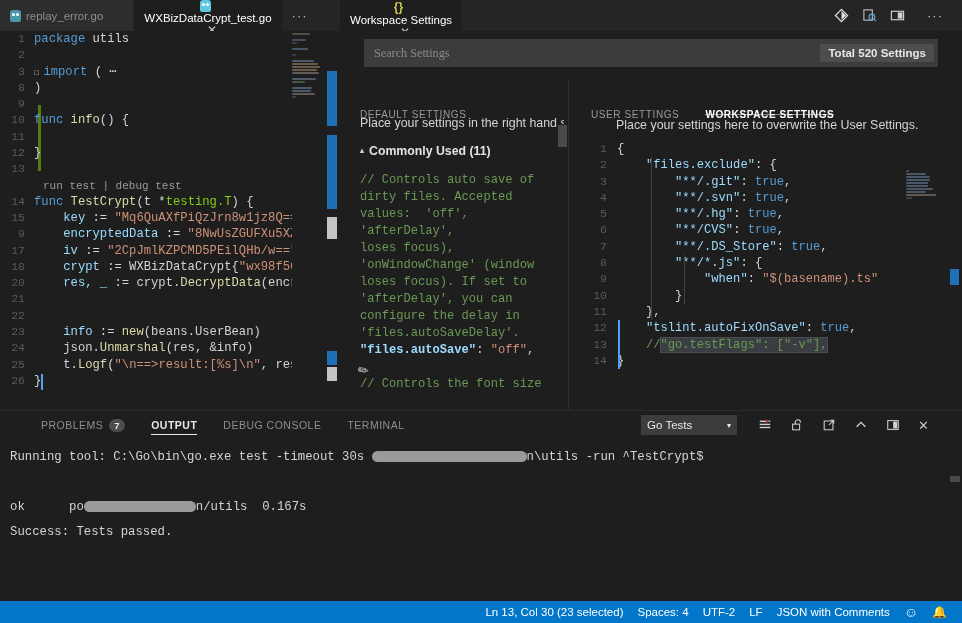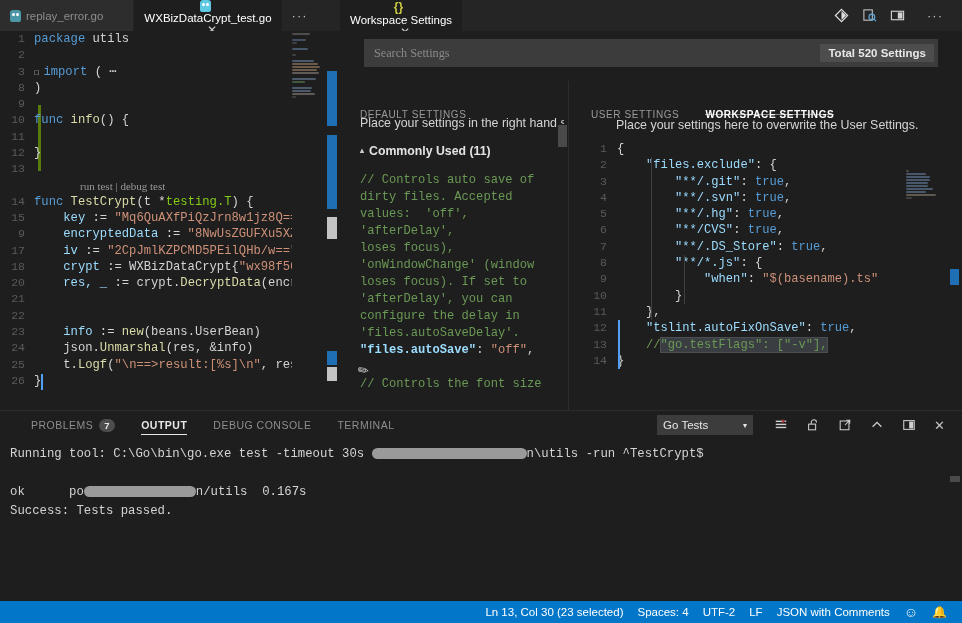--- a/index.html
+++ b/index.html
@@ -80,22 +80,21 @@
   .k  { color: #569cd6; }   
   .fn { color: #dcdcaa; }   
   .ty { color: #84cc16; text-align: right; }   
   .st { color: #ce9178; }   
   .cm { color: #6a9955; }   
   .va { color: #9cdcfe; }   
   .op { color: #d4d4d4; }
 
   .codelens {
     color: #999999; font-size: 11px; padding-left: 43px; height: 16px;
-    font-family: Liberation Serif, serif;
-    margin-left: 37px;
+    font-family: Liberation Mono, monospace;
   }
   .gutter-green {
     position: absolute; left: 38px; width: 3px; background: #587c0c;
   }
   .cursor-bar { position:absolute; width:2px; background:#51a0f3; }
 
   
   #left-minimap {
     position: absolute; right: 16px; top: 0; width: 32px; height: 100%;
     background: #1e1e1e; overflow: hidden;
@@ -178,51 +177,51 @@
   #ws-minimap { position: absolute; right: 12px; top: 88px; width: 44px;
                 height: 30px; overflow: hidden; }
   #ws-vscroll { position: absolute; right: 1px; top: 50px; bottom: 0; width: 11px; }
 
   
   #panel {
     position: absolute; left: 0; top: 410px; width: 962px; height: 190px;
     background: #1e1e1e; border-top: 1px solid #2b2b2b;
   }
   #panel-tabs {
-    height: 28px; display: flex; align-items: flex-start; padding-left: 18px;
+    height: 28px; display: flex; align-items: flex-start; padding-left: 28px;
     gap: 0;
   }
   .ptab { font-size: 10.5px; letter-spacing: .5px; color: #8e8e8e;
           padding: 0 13px; height: 28px; display: flex; align-items: center;
           position: relative; }
   .ptab.sel { color: #e7e7e7; font-weight: bold; }
   .ptab.sel:after {
     content:""; position:absolute; left:13px; right:13px; bottom:4px;
     height:1px; background:#e7e7e7;
   }
   .badge {
     background: #4d4d4d; color: #e7e7e7; border-radius: 8px;
     font-size: 9.5px; padding: 1px 5px; margin-left: 6px; font-weight: bold;
   }
   #panel-actions {
-    position: absolute; right: 8px; top: 0; height: 28px;
+    position: absolute; right: 24px; top: 0; height: 28px;
     display: flex; align-items: center; gap: 0;
   }
   #output-select {
     background: #3c3c3c; color: #e7e7e7; font-size: 11.5px;
     width: 96px; height: 20px; display: flex; align-items: center;
     padding: 0 6px; margin-right: 12px; position: relative;
   }
   #output-select .caret { position: absolute; right: 6px; font-size: 8px; }
   .pact { color: #c5c5c5; padding: 0 9px; display: flex; align-items: center;
           font-size: 13px; }
 
   #output-content {
     position: absolute; left: 0; top: 28px; right: 0; bottom: 0;
-    padding: 6px 10px 0 10px; font-size: 12.3px; line-height: 19px;
+    padding: 6px 10px 0 10px; font-size: 12.3px; line-height: 25px;
     color: #d4d4d4; white-space: pre;
   }
   .redact {
     display: inline-block; background: #9a9a9a; border-radius: 7px;
     vertical-align: middle;
   }
 
   #panel-scroll-thumb {
     position: absolute; right: 2px; top: 65px; width: 10px; height: 6px;
     background: #4a4a4a;

